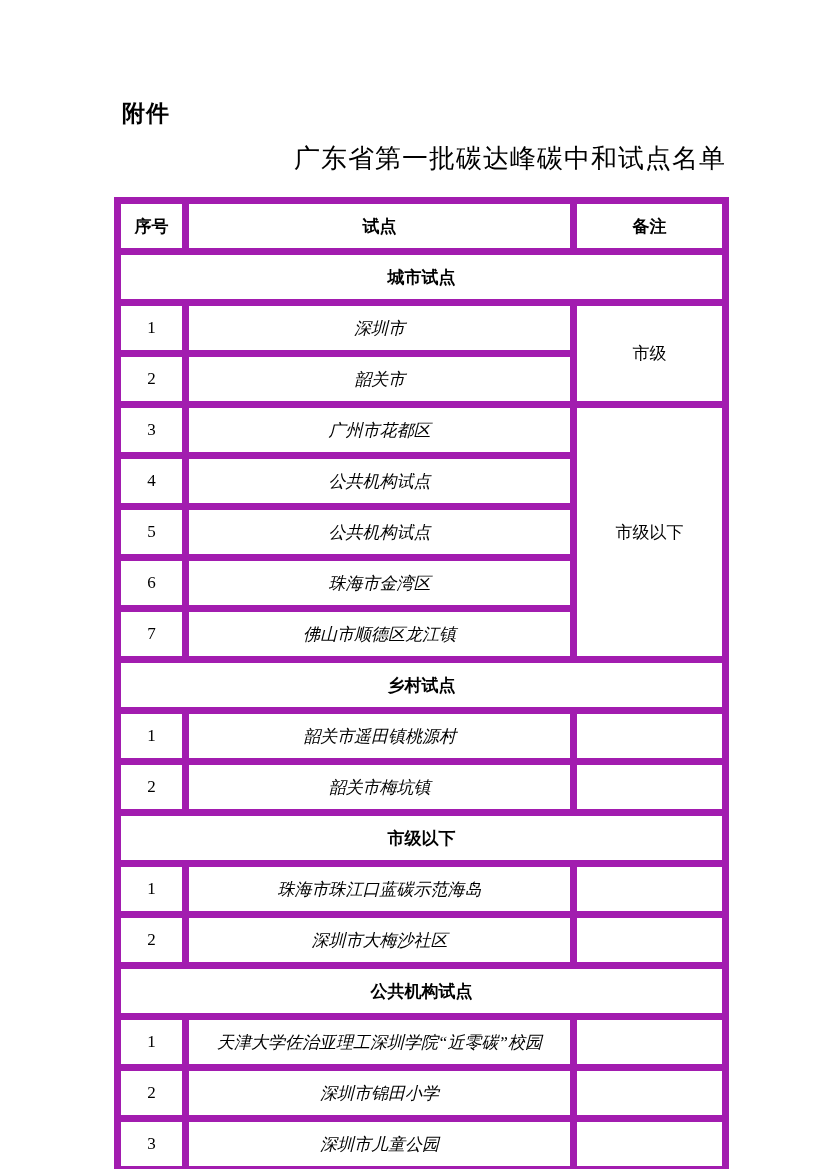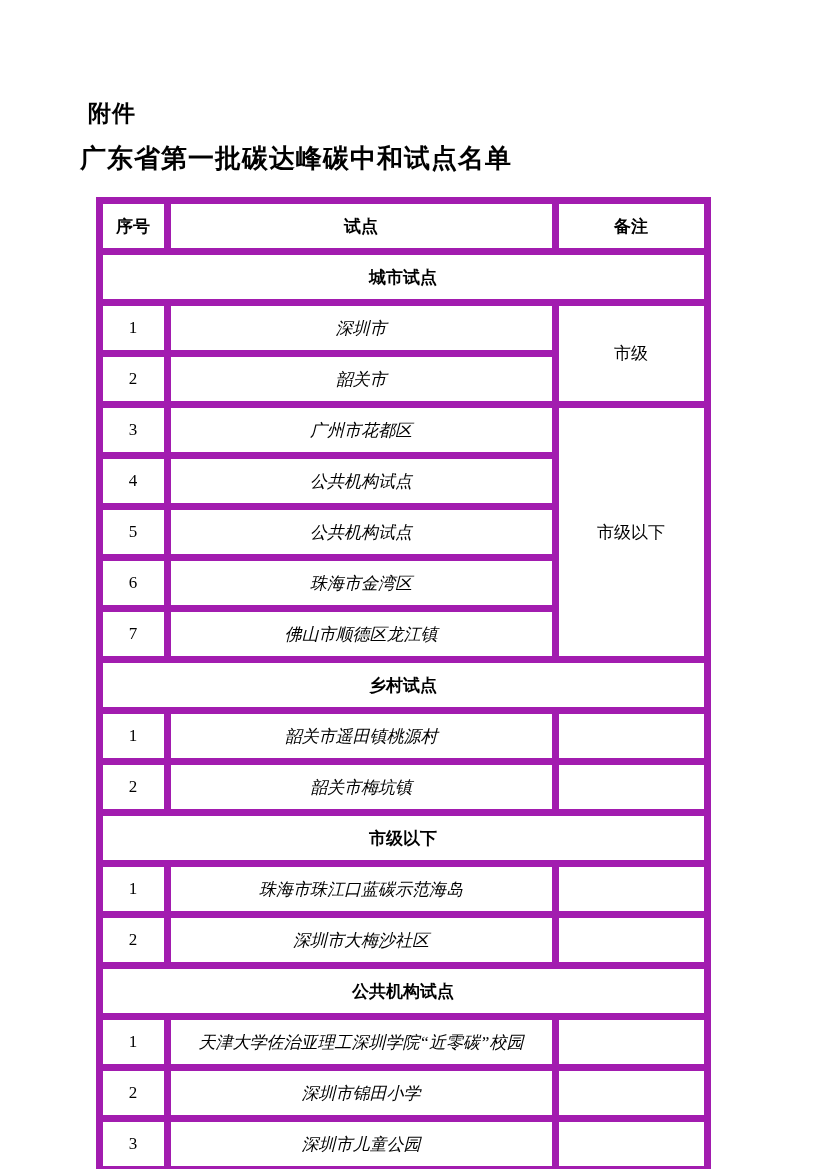--- a/index.html
+++ b/index.html
@@ -12,35 +12,35 @@
     height: 1169px;
     font-family: "Liberation Serif", "DejaVu Serif", serif;
     color: #000000;
     position: relative;
     overflow: hidden;
   }
   .page {
     width: 826px;
     height: 1169px;
     box-sizing: border-box;
-    padding: 100px 100px 0 80px;
+    padding: 100px 100px 0 114px;
   }
   .attachment-label {
     font-family: "Liberation Sans", sans-serif;
     font-size: 23px;
     font-weight: bold;
     letter-spacing: 1px;
     margin: 0 0 14px 8px;
     line-height: 1.2;
   }
   .doc-title {
     font-family: "Liberation Sans", sans-serif;
     font-size: 26px;
-    font-weight: bold;
-    text-align: left;
+    font-weight: normal;
+    text-align: right;
     letter-spacing: 1px;
     margin: 0 0 22px 0;
     line-height: 1.3;
   }
   table.list {
     border-collapse: collapse;
     width: 608px;
     margin: 0 auto;
     table-layout: fixed;
   }

